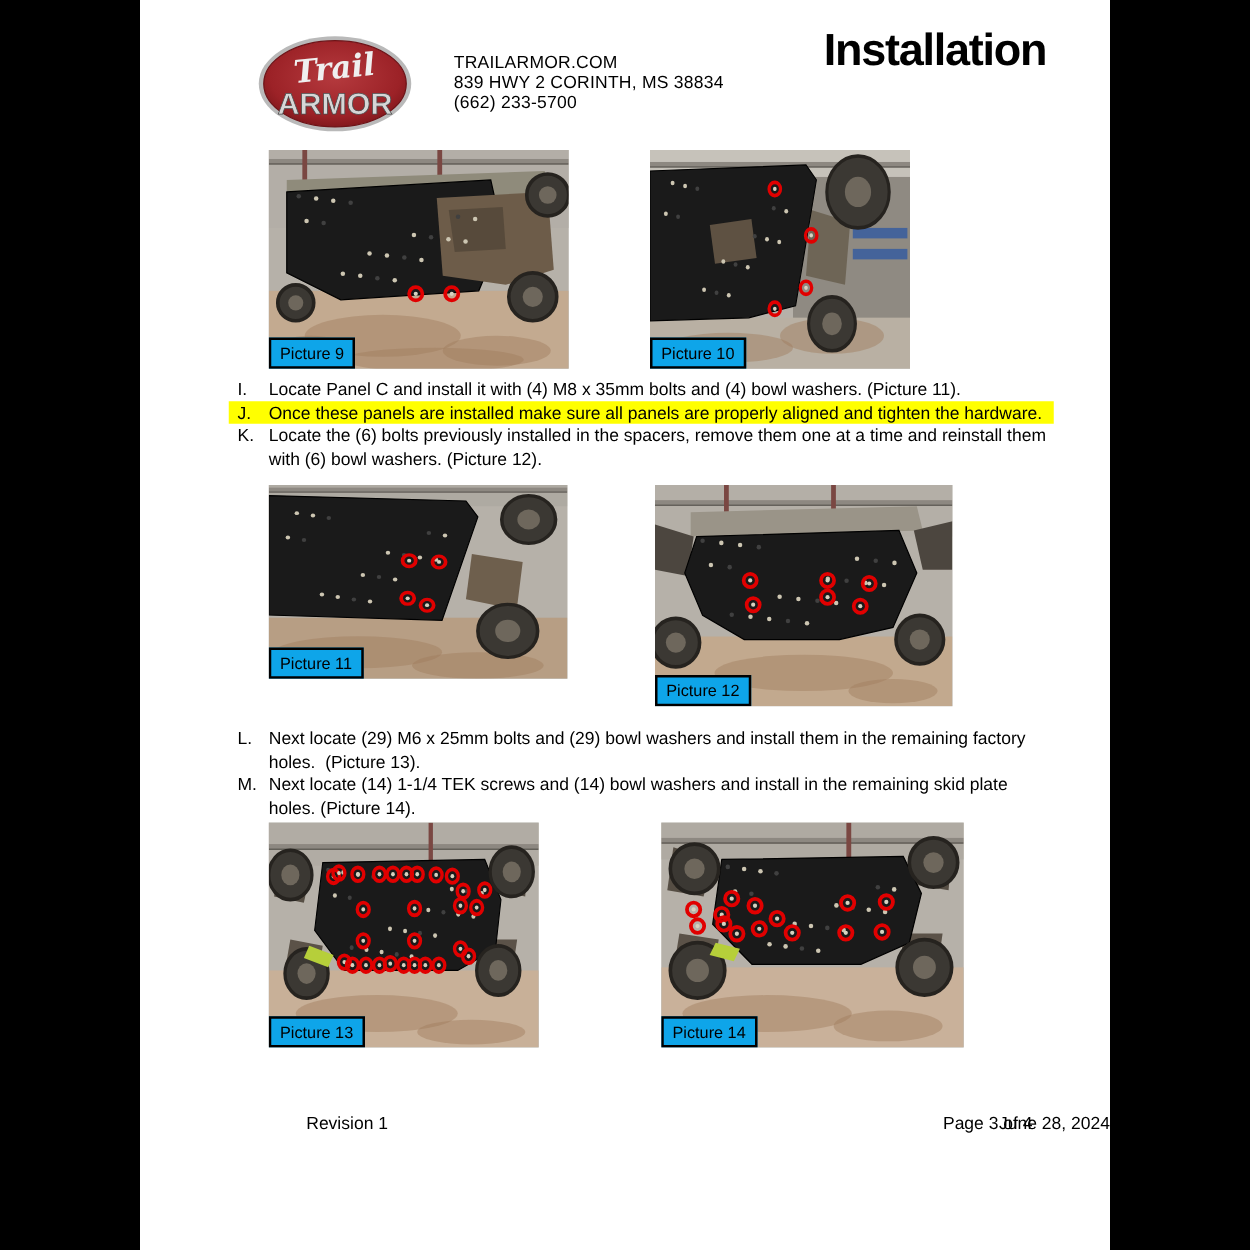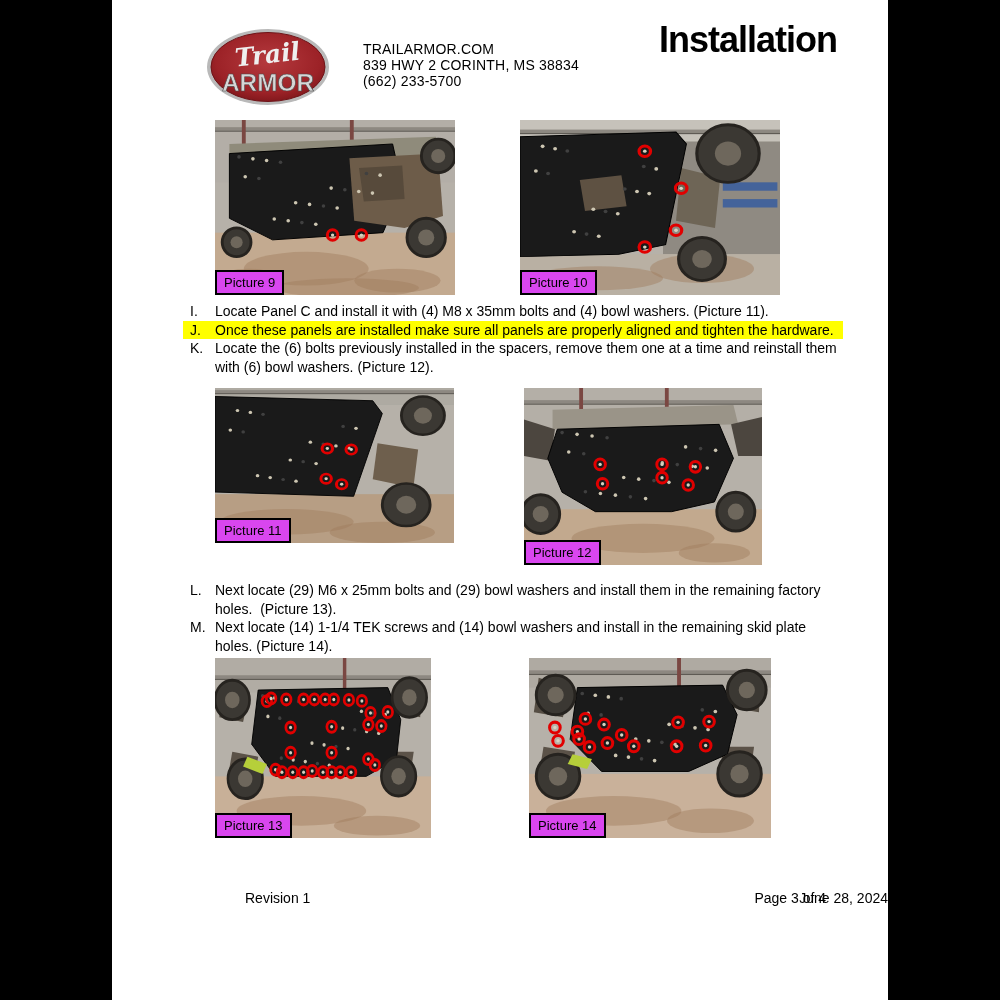--- a/index.html
+++ b/index.html
@@ -9,21 +9,21 @@
 
   
   .logo-wrap{position:absolute;left:92px;top:26px;width:128px;height:82px}
   .contact{position:absolute;left:251px;top:41px;font-size:14px;line-height:16px;letter-spacing:.2px}
   .doc-title{position:absolute;right:51px;top:21px;margin:0;text-align:right;
              font-size:36px;line-height:38px;font-weight:bold;letter-spacing:-1px}
 
   
   .photo{position:absolute;overflow:hidden;background:#b6b1a9}
   .photo svg{position:absolute;left:0;top:0;width:100%;height:100%;display:block}
-  .plabel{position:absolute;left:0;bottom:0;background:#d946ef;border:2px solid #000;
+  .plabel{position:absolute;left:0;bottom:0;background:#0ea5e9;border:2px solid #000;
           font-size:13px;line-height:15px;padding:3px 7px;white-space:nowrap}
 
   
   .steps{position:absolute;left:71px;width:660px;font-size:14px;line-height:18.6px}
   .step{display:flex;padding-left:7px}
   .step .letter{flex:0 0 25px;width:25px}
   .step .text{white-space:pre-wrap}
   .step.hl{background:#ffff00}
 
   
@@ -108,21 +108,21 @@
         <circle cx="88" cy="49" r="3.36" fill="#6e675c"></circle>
         <circle cx="9" cy="51" r="6" fill="#3b3833" stroke="#26231f" stroke-width="1.2"></circle>
         <circle cx="9" cy="51" r="2.52" fill="#6e675c"></circle>
         <circle cx="49" cy="48" r="0.7" fill="#d8d2c0"></circle>
         <circle cx="49" cy="48" r="2.2" fill="none" stroke="#e10000" stroke-width="1.25"></circle>
         <circle cx="61" cy="48" r="0.7" fill="#d8d2c0"></circle>
         <circle cx="61" cy="48" r="2.2" fill="none" stroke="#e10000" stroke-width="1.25"></circle>
       </svg>
       <div class="plabel">Picture 9</div>
     </div>
-  <div class="photo" id="pic1" style="left:408px;top:120px;width:260px;height:175px">
+  <div class="photo" id="pic1" style="left:408px;top:120px;width:208px;height:175px">
       <svg viewBox="0 0 100 73" preserveAspectRatio="none">
         <rect x="0" y="0" width="100" height="9" fill="#c6c2ba"></rect>
         <rect x="0" y="4" width="100" height="1.4" fill="#8d8881"></rect>
         <rect x="0" y="5.4" width="100" height="0.5" fill="#5e5a54"></rect>
         <rect x="55" y="9" width="45" height="47" fill="#8f8a82"></rect>
         <rect x="78" y="26" width="21" height="3.5" fill="#44639a"></rect>
         <rect x="78" y="33" width="21" height="3.5" fill="#44639a"></rect>
         <rect x="0" y="56" width="100" height="17" fill="#b9b0a3"></rect>
         <ellipse cx="30" cy="66" rx="25" ry="5" fill="#a07d5e" fill-opacity="0.45"></ellipse>
         <ellipse cx="70" cy="62" rx="20" ry="6" fill="#a07d5e" fill-opacity="0.45"></ellipse>

